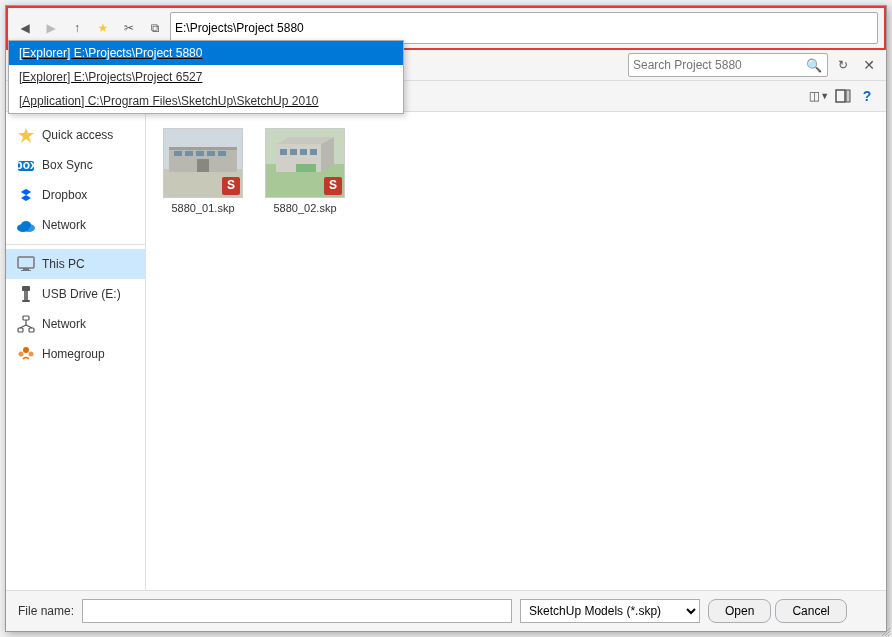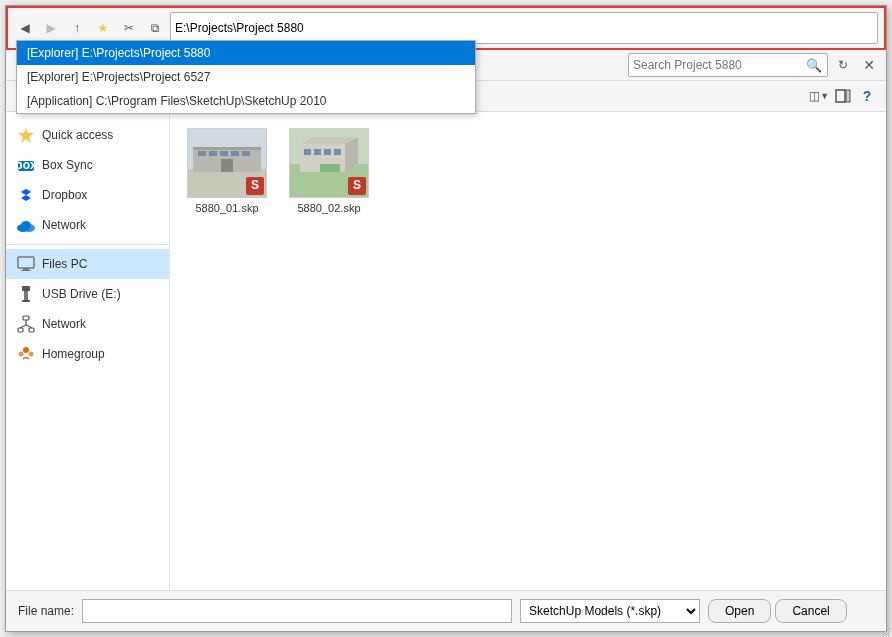--- a/index.html
+++ b/index.html
@@ -107,21 +107,21 @@
 
     
     .main-content {
       display: flex;
       flex: 1;
       overflow: hidden;
     }
 
     
     .sidebar {
-      width: 164px;
+      width: 140px;
       background: #fff;
       border-right: 1px solid #e0e0e0;
       padding: 8px 0;
       overflow-y: auto;
     }
 
     .sidebar-item {
       display: flex;
       align-items: center;
       padding: 5px 10px;
@@ -241,22 +241,23 @@
     
     .dropdown {
       position: absolute;
       top: 32px;
       left: 0;
       right: 0;
       background: #fff;
       border: 1px solid #abadb3;
       box-shadow: 2px 2px 6px rgba(0,0,0,0.2);
       z-index: 100;
-      width: 460px;
-      margin-left: 8px;
+      width: 396px;
+      margin-left: 0;
+      text-decoration: underline;
     }
 
     .dropdown-item {
       padding: 5px 10px;
       cursor: pointer;
       font-size: 12px;
       color: #333;
     }
     .dropdown-item:first-child { background: #0078d7; color: #fff; }
 
@@ -406,21 +407,21 @@
       <div class="divider-line"></div>
 
       <div class="sidebar-item active">
         <div class="sidebar-icon icon-thispc">
           <svg width="18" height="18" viewBox="0 0 18 18">
             <rect x="1" y="2" width="16" height="11" rx="1" fill="none" stroke="#777" stroke-width="1.5"></rect>
             <rect x="6" y="13" width="6" height="2" fill="#777"></rect>
             <rect x="4" y="15" width="10" height="1" fill="#777"></rect>
           </svg>
         </div>
-        <span class="sidebar-label">Files PC</span>
+        <span class="sidebar-label">This PC</span>
       </div>
 
       <div class="sidebar-item">
         <div class="sidebar-icon icon-usb">
           <svg width="18" height="18" viewBox="0 0 18 18">
             <rect x="5" y="1" width="8" height="5" rx="1" fill="#555"></rect>
             <rect x="7" y="6" width="4" height="9" fill="#777"></rect>
             <rect x="5" y="15" width="8" height="2" rx="1" fill="#555"></rect>
           </svg>
         </div>

